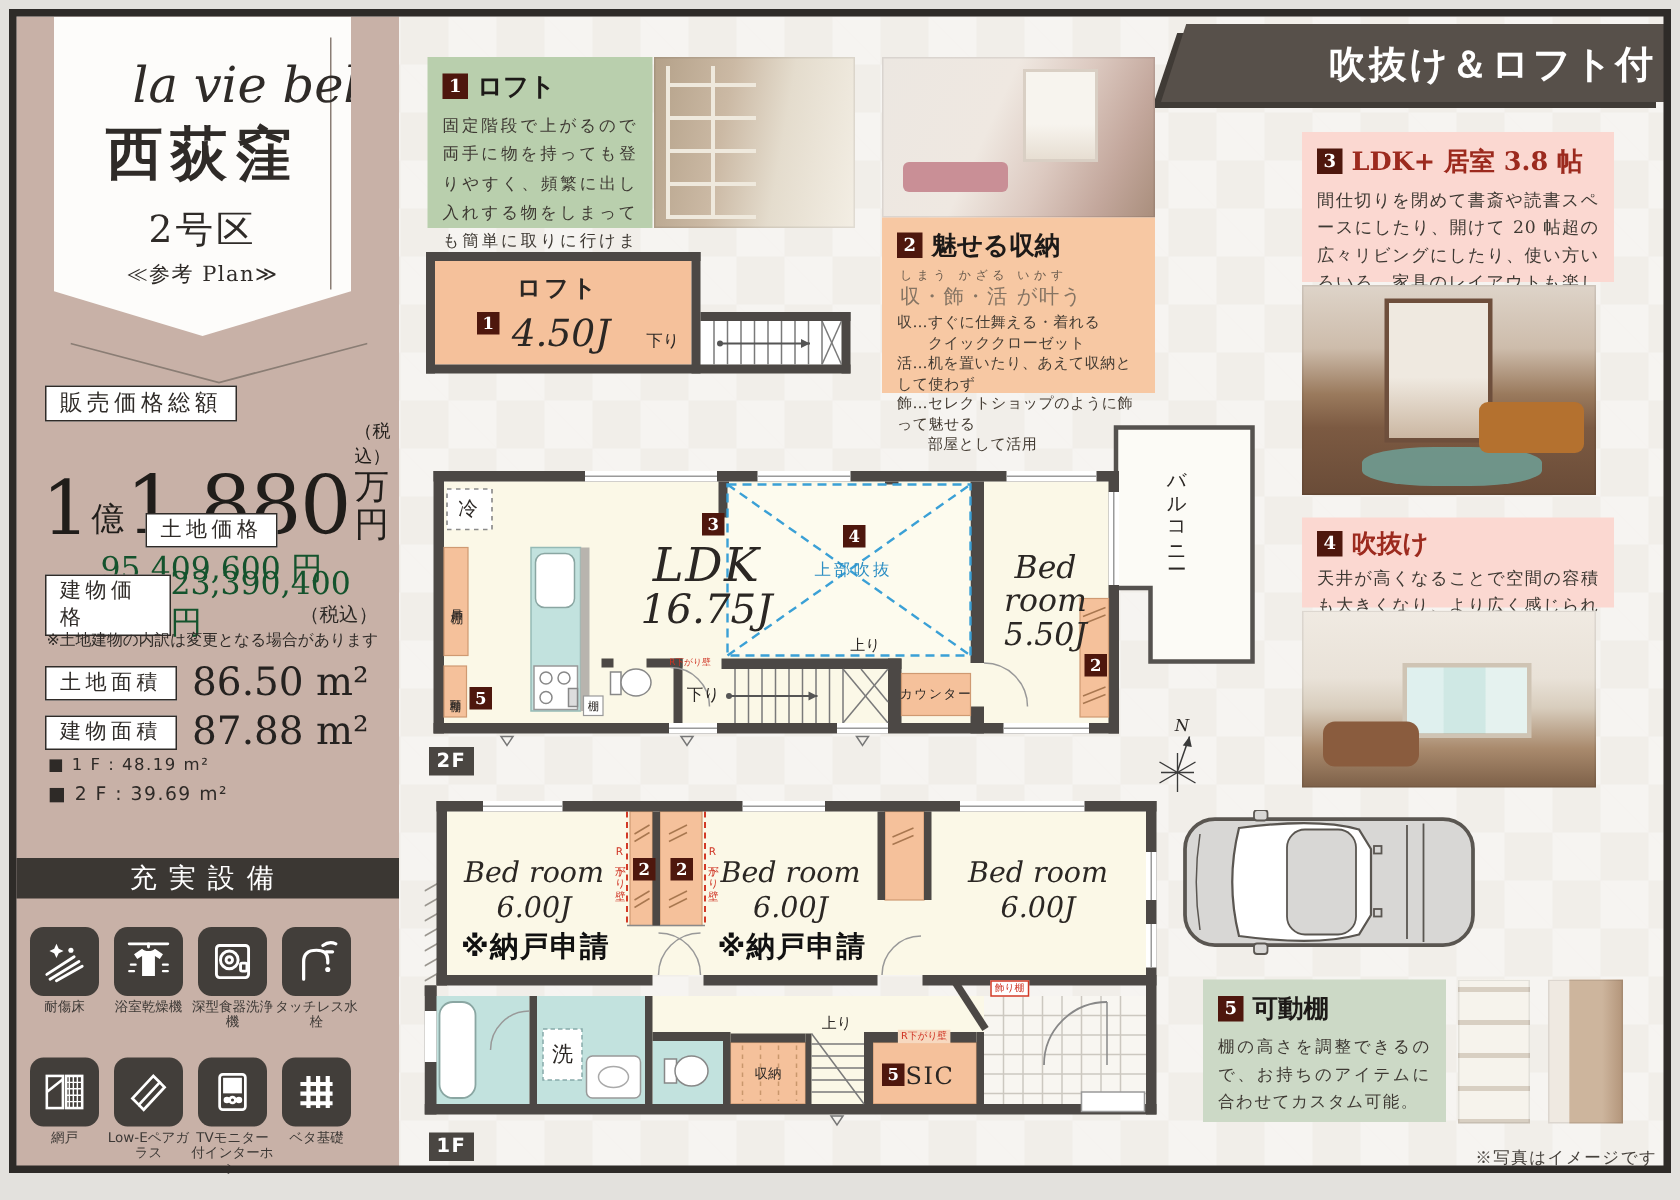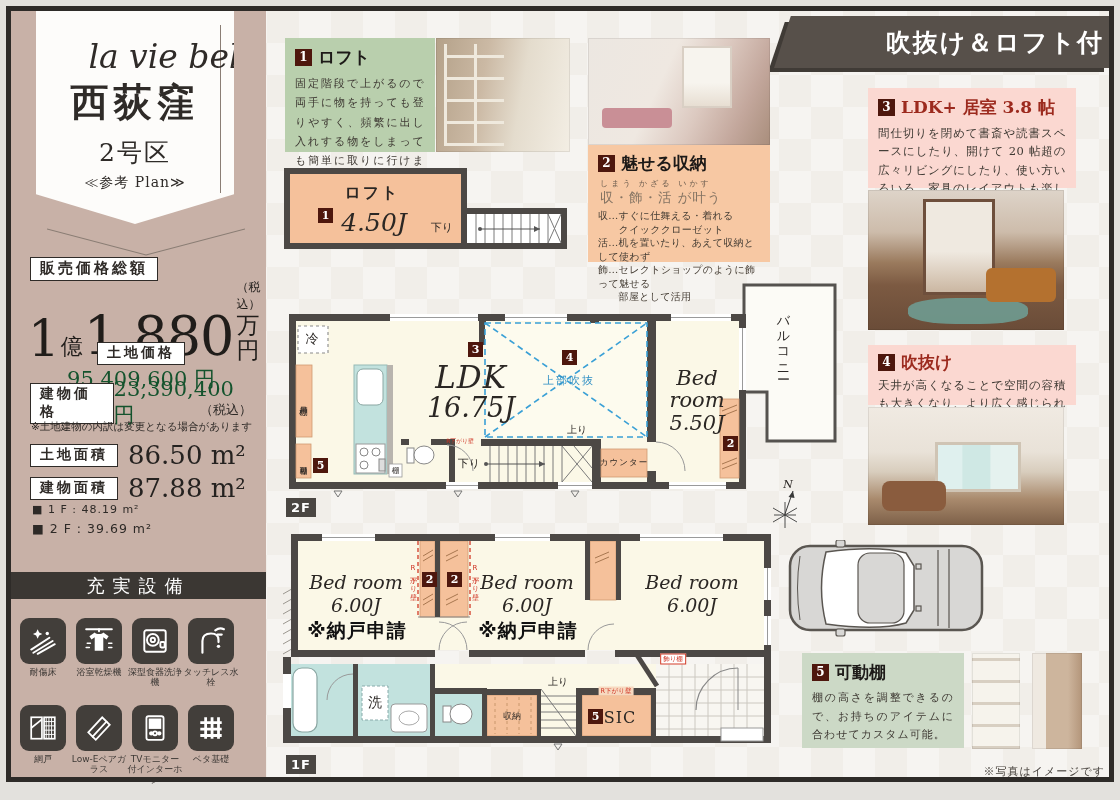--- a/index.html
+++ b/index.html
@@ -19,21 +19,21 @@
   
   #sidebar{left:11px;top:11px;width:255px;height:771px;background:#c8b1a7;}
   #pennant{left:36px;top:11px;width:198px;height:213px;background:#fdfcfa;
     clip-path:polygon(0 0,100% 0,100% 86%,50% 100%,0 86%);}
   #pennant-line{right:13px;top:14px;width:1px;height:168px;background:#8a7d74;}
   .pennant-txt{left:0;width:198px;text-align:center;color:#2f2b28;}
   #chevron-echo{left:36px;top:216px;}
 
   .label-box{display:inline-block;background:#fff;border:1px solid #2f2b28;
     padding:1px 9px 2px;font-family:"DejaVu Serif","Liberation Serif",serif;
-    font-size:15px;letter-spacing:3px;color:#2f2b28;font-weight:bold;}
+    font-size:15px;letter-spacing:3px;color:#2f2b28;}
   .price-val{font-family:"DejaVu Serif","Liberation Serif",serif;font-size:21px;color:#14532d;}
   .area-val{font-family:"DejaVu Serif","Liberation Serif",serif;font-size:26px;color:#252220;}
 
   #equip-bar{left:11px;top:572px;width:255px;height:27px;background:#3b3733;color:#fff;
     text-align:center;font-family:"DejaVu Serif","Liberation Serif",serif;
     font-size:18px;letter-spacing:8px;line-height:27px;}
   .tile{width:46px;height:46px;background:#423e3a;border-radius:9px;
     display:flex;align-items:center;justify-content:center;}
   .tile-label{width:56px;margin-left:-5px;text-align:center;font-size:9px;line-height:1.15;
     color:#3c3835;margin-top:3px;}

